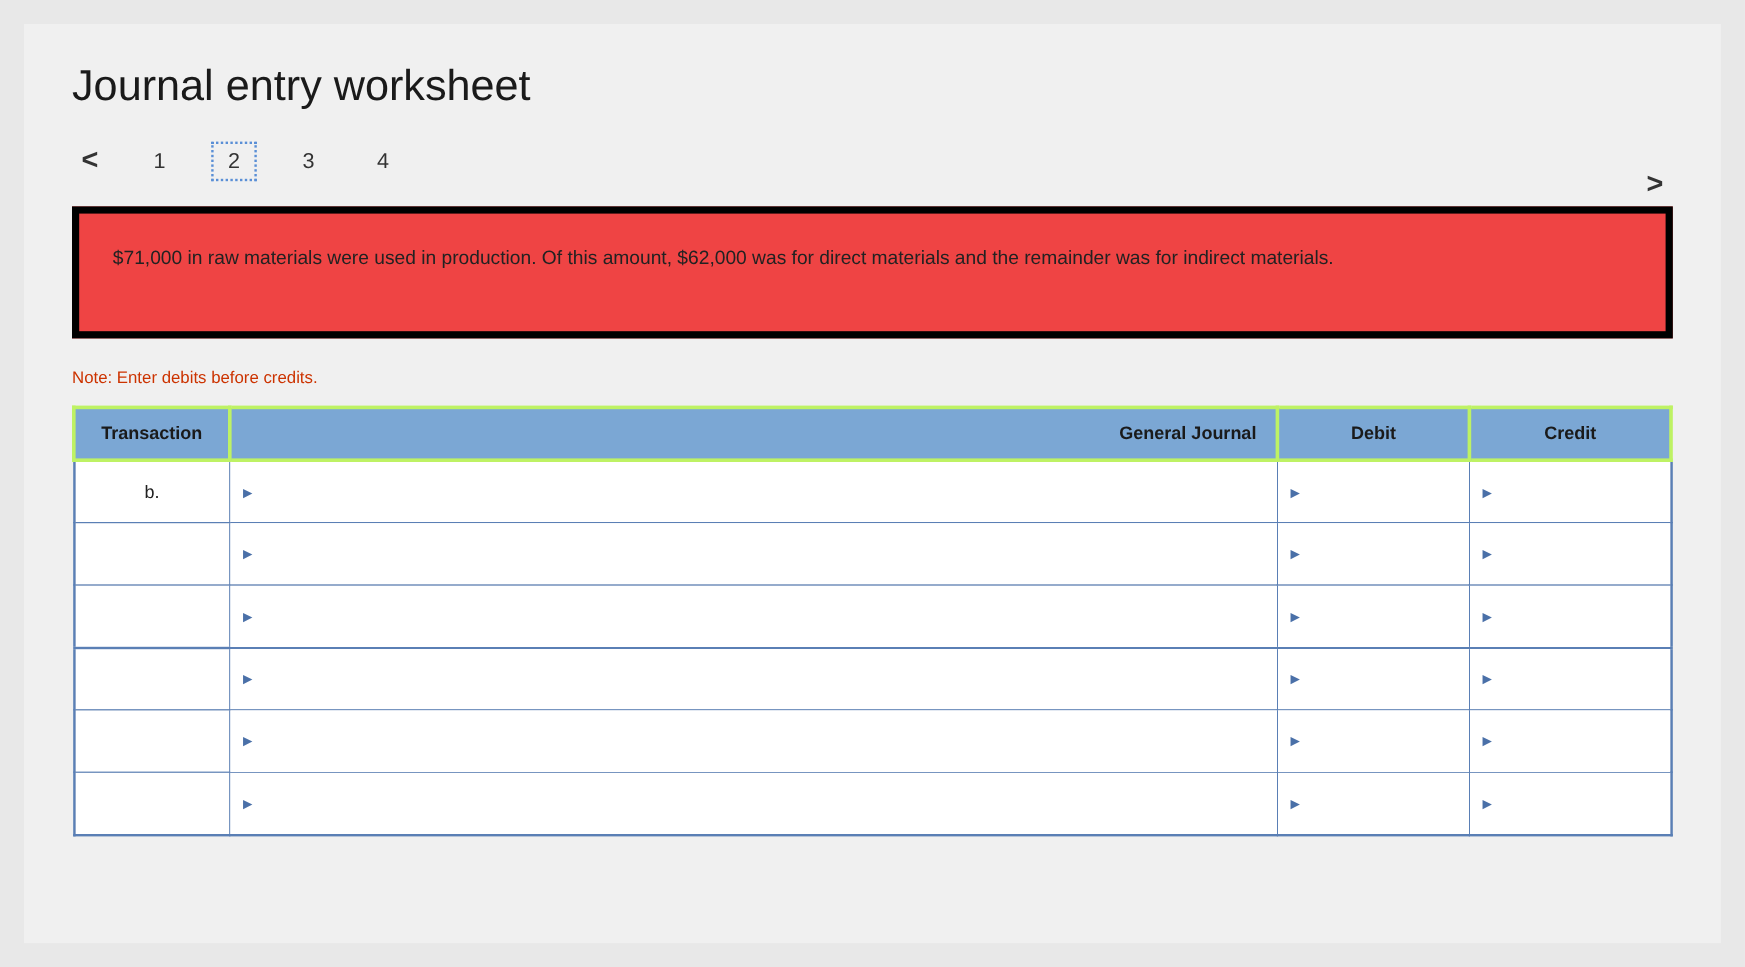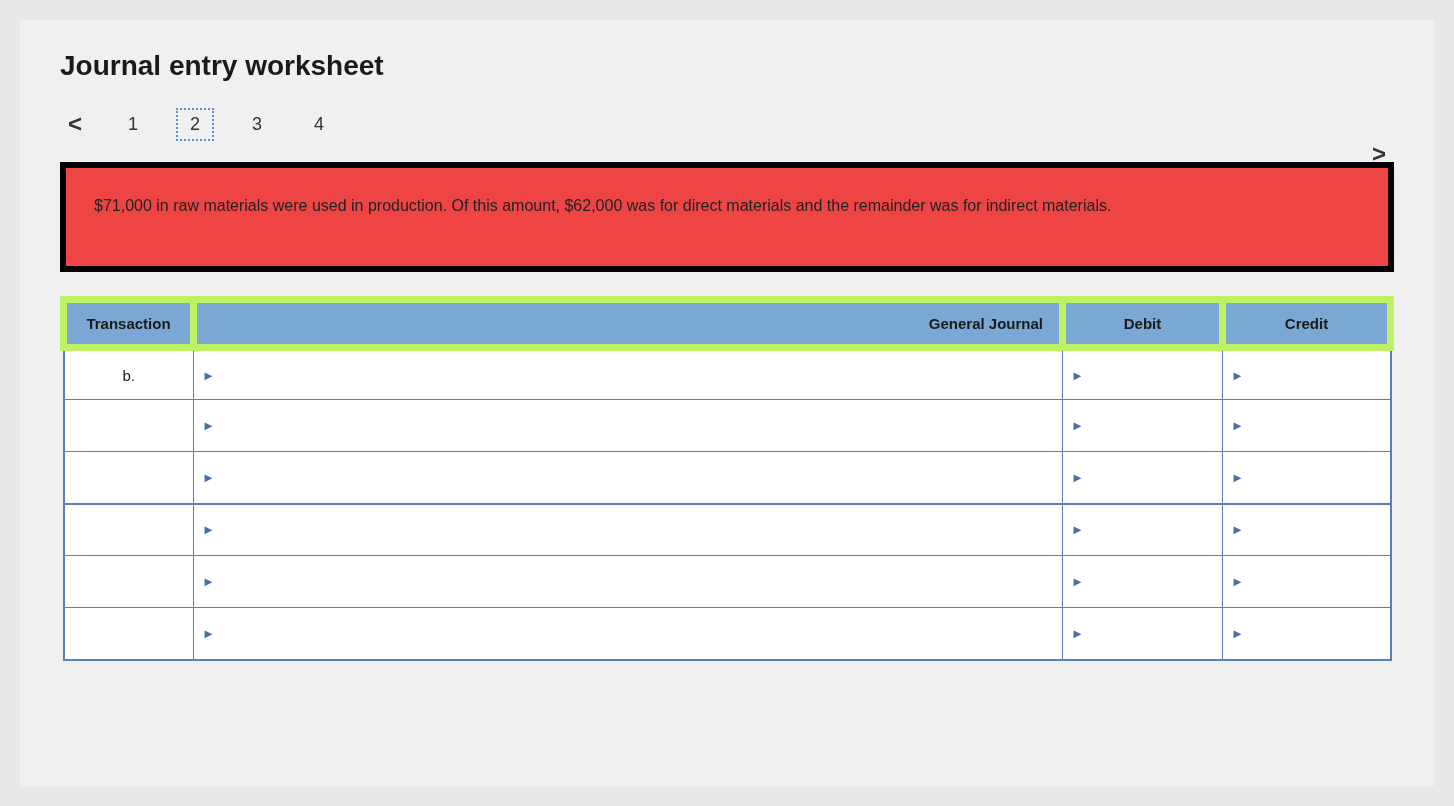--- a/index.html
+++ b/index.html
@@ -20,22 +20,22 @@
 
     .page-container {
       background-color: #f0f0f0;
       width: 1414px;
       min-height: 766px;
       padding: 30px 40px;
       position: relative;
     }
 
     .page-title {
-      font-size: 28px;
-      font-weight: bold;
+      font-size: 36px;
+      font-weight: normal;
       color: #1a1a1a;
       margin-bottom: 24px;
     }
 
     .nav-row {
       display: flex;
       align-items: center;
       gap: 24px;
       margin-bottom: 20px;
     }
@@ -93,21 +93,21 @@
 
     .journal-table thead tr {
       background-color: #7ba7d4;
     }
 
     .journal-table thead th {
       font-weight: bold;
       font-size: 15px;
       color: #1a1a1a;
       padding: 12px 16px;
-      border: 7px solid #bef264;
+      border: 3px solid #bef264;
       text-align: center;
     }
 
     .journal-table thead th.transaction-col {
       width: 130px;
       text-align: center;
     }
 
     .journal-table thead th.journal-col {
       text-align: right;
@@ -188,20 +188,21 @@
     <span class="tab-number">3</span>
     <span class="tab-number">4</span>
   </div>
 
   <span class="nav-arrow nav-arrow-right">&gt;</span>
 
   <div class="description-box">
     <span>$71,000 in raw materials were used in production. Of this amount, $62,000 was for direct materials and the remainder was for indirect materials.</span>
   </div>
 
+  <p class="note-text">Note: Enter debits before credits.</p>
 
   <table class="journal-table">
     <thead>
       <tr>
         <th class="transaction-col">Transaction</th>
         <th class="journal-col">General Journal</th>
         <th class="debit-col">Debit</th>
         <th class="credit-col">Credit</th>
       </tr>
     </thead>

